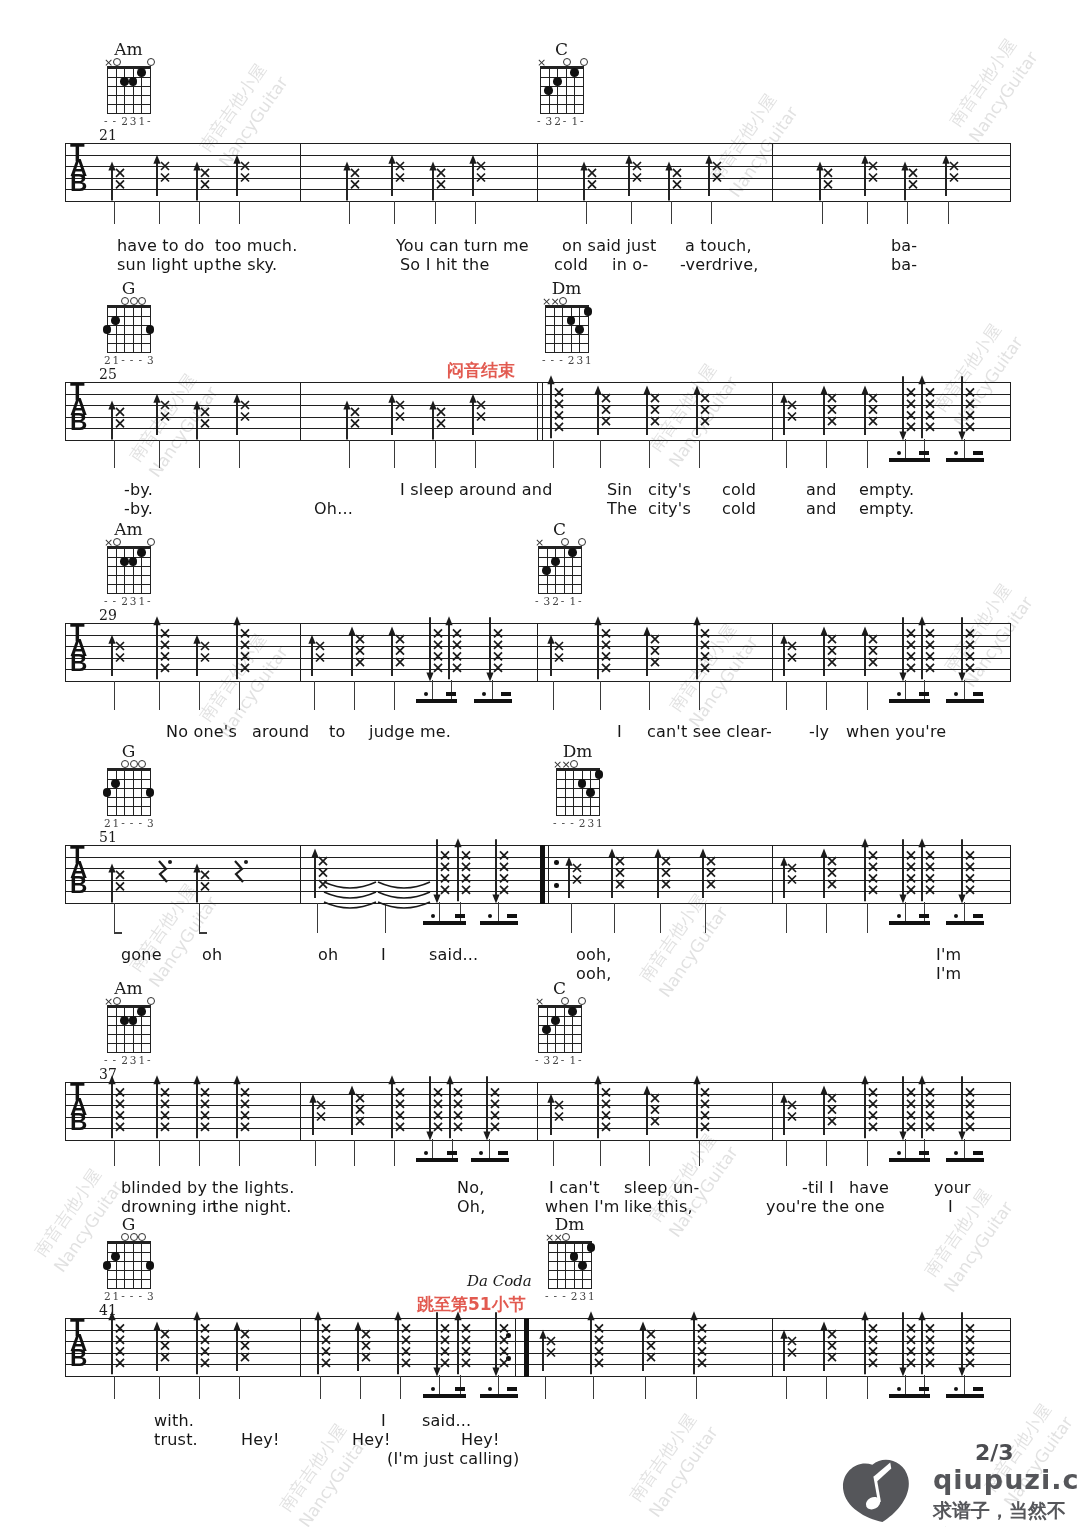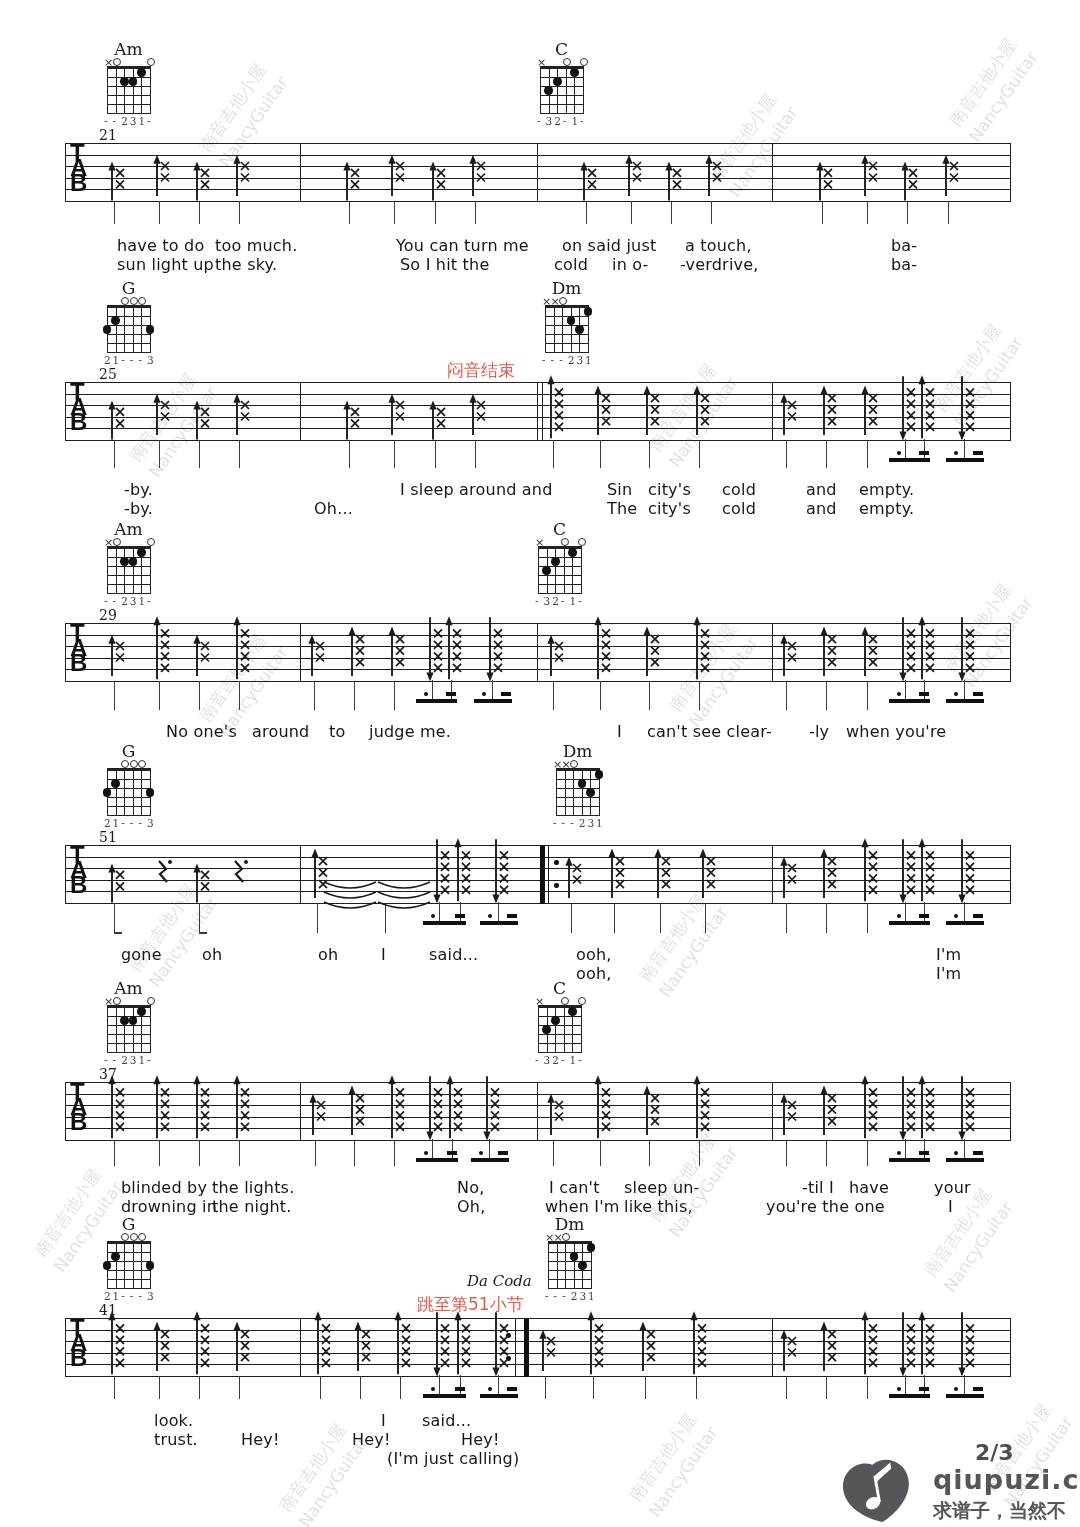--- a/index.html
+++ b/index.html
@@ -20,21 +20,21 @@
   .cmark{position:absolute;font-size:11px;line-height:1;color:#333;z-index:2;}
   .omark{position:absolute;width:6px;height:6px;border:1.2px solid #333;border-radius:50%;z-index:2;}
   .cfing{position:absolute;font-family:"DejaVu Serif",serif;font-size:10.5px;color:#444;z-index:2;}
   .lyric{position:absolute;font-size:16px;white-space:nowrap;color:#161616;z-index:2;
          font-family:"DejaVu Sans",sans-serif;letter-spacing:0.2px;}
   .stem{position:absolute;width:1.2px;background:#3a3a3a;z-index:1;}
   .foot{position:absolute;height:1.6px;width:8px;background:#3a3a3a;z-index:1;}
   .beam{position:absolute;height:3.6px;background:#111;z-index:1;}
   .beamdot{position:absolute;width:4px;height:4px;border-radius:50%;background:#111;z-index:1;}
   .beamsq{position:absolute;width:10px;height:4px;background:#111;z-index:1;}
-  .redann{position:absolute;color:#e25a50;font-weight:normal;font-size:17px;z-index:2;white-space:nowrap;}
+  .redann{position:absolute;color:#e25a50;font-weight:bold;font-size:17px;z-index:2;white-space:nowrap;}
   .dacoda{position:absolute;font-family:"DejaVu Serif",serif;font-style:italic;font-size:15px;z-index:2;}
   .evsvg{position:absolute;z-index:2;}
   .pagenum{position:absolute;left:975px;top:1440px;font-size:22px;font-weight:bold;color:#4c4d51;z-index:2;}
   .sitename{position:absolute;left:933px;top:1464px;font-size:27px;font-weight:bold;color:#55565a;
             letter-spacing:1px;z-index:2;font-family:"DejaVu Sans",sans-serif;}
   .tagline{position:absolute;left:933px;top:1498px;font-size:19px;font-weight:bold;color:#55565a;z-index:2;}
   .picksvg{position:absolute;left:833px;top:1455px;z-index:2;}
 </style>
 </head>
 <body>
@@ -1545,21 +1545,21 @@
     <div class="stem" style="left: 924px; top: 1375px; height: 19px;"></div>
     <div class="stem" style="left: 964px; top: 1375px; height: 19px;"></div>
     <div class="beam" style="left: 889px; top: 1394px; width: 41px;"></div>
     <div class="beamdot" style="left: 897px; top: 1387px;"></div>
     <div class="beamsq" style="left: 919px; top: 1387px;"></div>
     <div class="beam" style="left: 946px; top: 1394px; width: 38px;"></div>
     <div class="beamdot" style="left: 954px; top: 1387px;"></div>
     <div class="beamsq" style="left: 973px; top: 1387px;"></div>
     <div class="dacoda" style="left: 467px; top: 1272px;">Da Coda</div>
     <div class="redann" style="left: 417px; top: 1293px;">跳至第51小节</div>
-    <div class="lyric" style="left: 154px; top: 1411px;">look.</div>
+    <div class="lyric" style="left: 154px; top: 1411px;">with.</div>
     <div class="lyric" style="left: 381px; top: 1411px;">I</div>
     <div class="lyric" style="left: 422px; top: 1411px;">said...</div>
     <div class="lyric" style="left: 154px; top: 1430px;">trust.</div>
     <div class="lyric" style="left: 241px; top: 1430px;">Hey!</div>
     <div class="lyric" style="left: 352px; top: 1430px;">Hey!</div>
     <div class="lyric" style="left: 461px; top: 1430px;">Hey!</div>
     <div class="lyric" style="left: 387px; top: 1449px;">(I'm just calling)</div>
   </div>
 
 </body></html>

